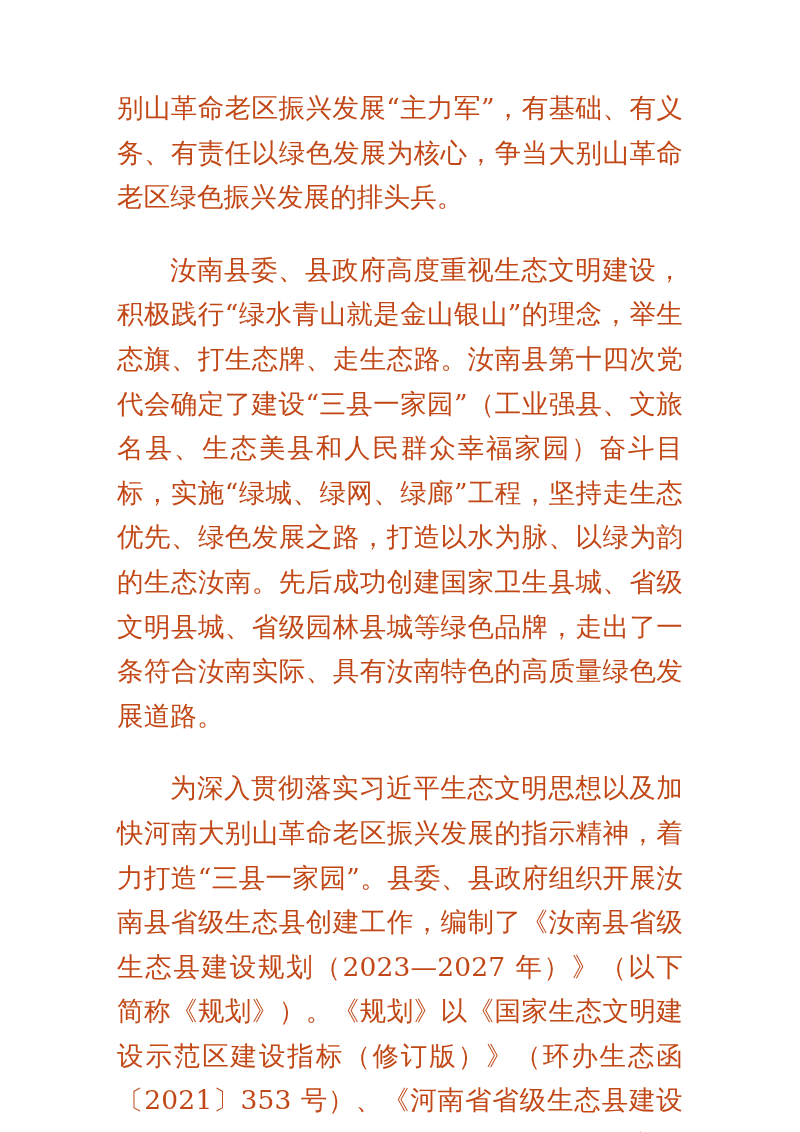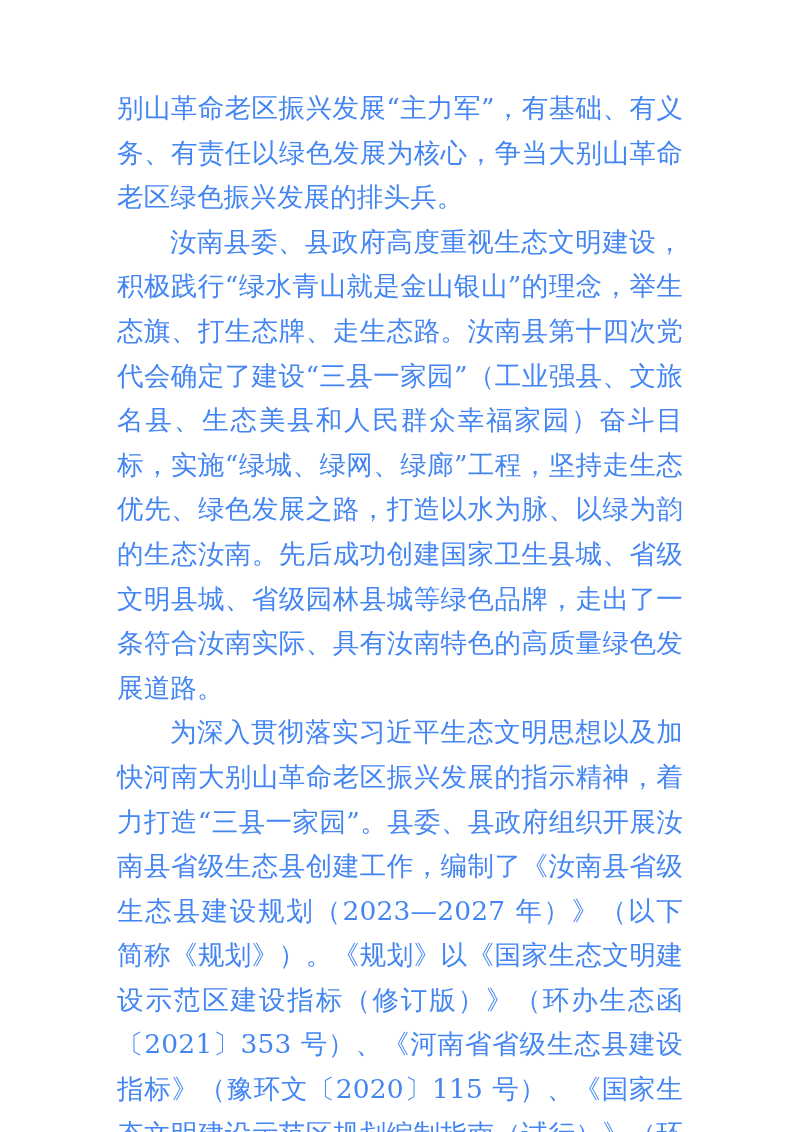--- a/index.html
+++ b/index.html
@@ -23,32 +23,33 @@
     top: 86px;
     width: 566px;
   }
 
   .para {
     margin: 0 0 0 0;
     padding: 0;
     font-family: "DejaVu Serif", "Liberation Serif", serif;
     font-size: 26.5px;
     line-height: 44.6px;
-    color: #3b82f6;
+    color: #c2410c;
     text-align: justify;
     text-justify: inter-character;
     text-indent: 0;
     letter-spacing: 0.15px;
     word-break: break-all;
     -webkit-font-smoothing: antialiased;
     text-rendering: optimizeLegibility;
   }
 
   .para.indent {
     text-indent: 2em;
+    margin-top: 28px;
   }
 
   
   .doc-body {
     filter: contrast(0.97);
     opacity: 0.97;
   }
 </style>
 </head>
 <body>

